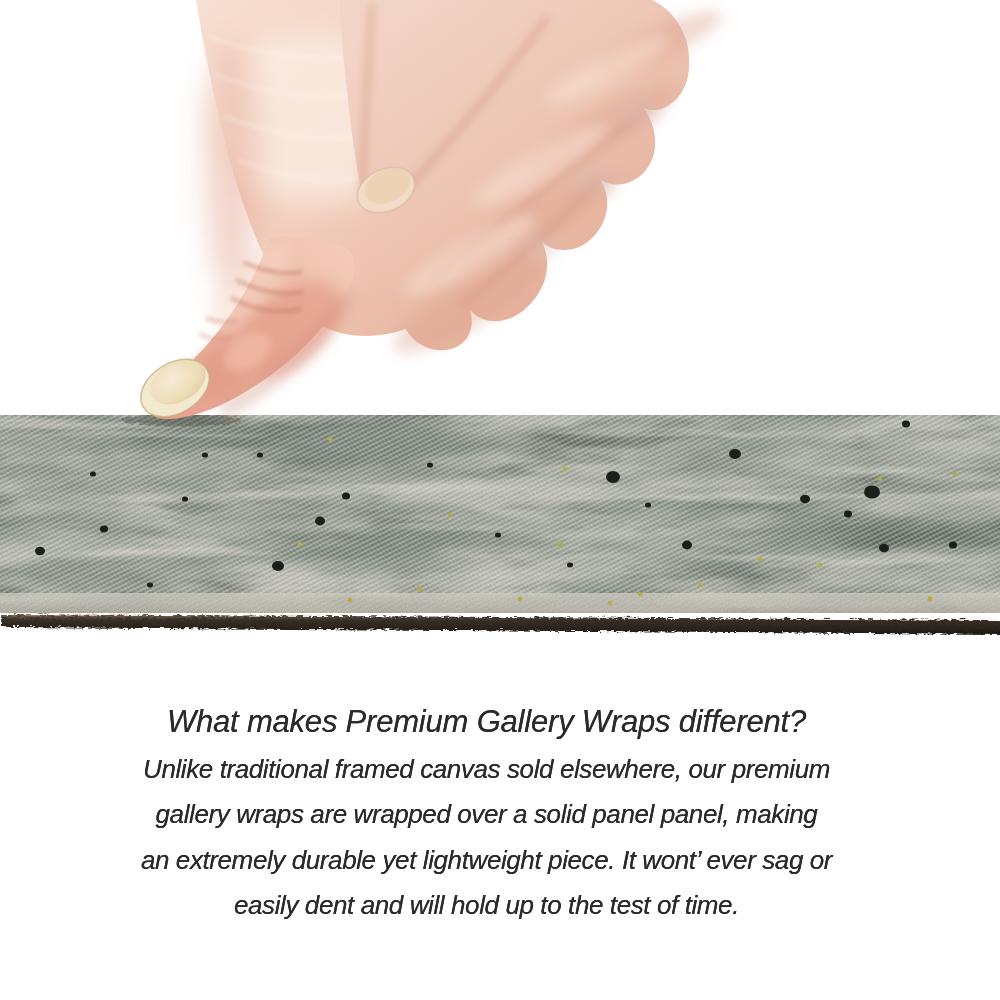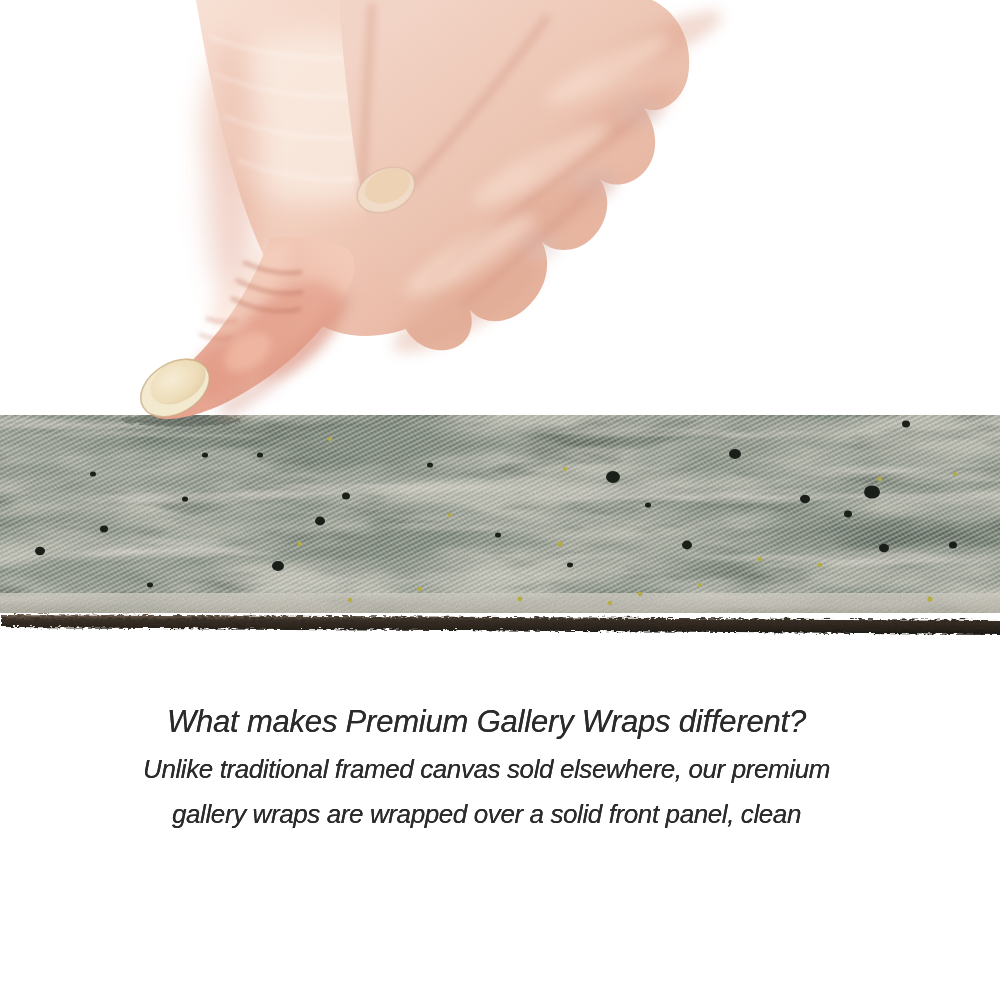--- a/index.html
+++ b/index.html
@@ -262,16 +262,18 @@
         </g>
 
         <polygon points="0,198 1000,204 1000,218 0,211" fill="url(#gEdge)" filter="url(#fRough)"></polygon>
       </g>
     </svg>
   </div>
 
   <section class="copy">
     <h1>What makes Premium Gallery Wraps different?</h1>
     <p>Unlike traditional framed canvas sold elsewhere, our premium</p>
-    <p>gallery wraps are wrapped over a solid front panel, clean</p>
+    <p>gallery wraps are wrapped over a solid panel panel, making</p>
+    <p>an extremely durable yet lightweight piece. It wont’ ever sag or</p>
+    <p>easily dent and will hold up to the test of time.</p>
   </section>
 
 </div>
 
 </body></html>

